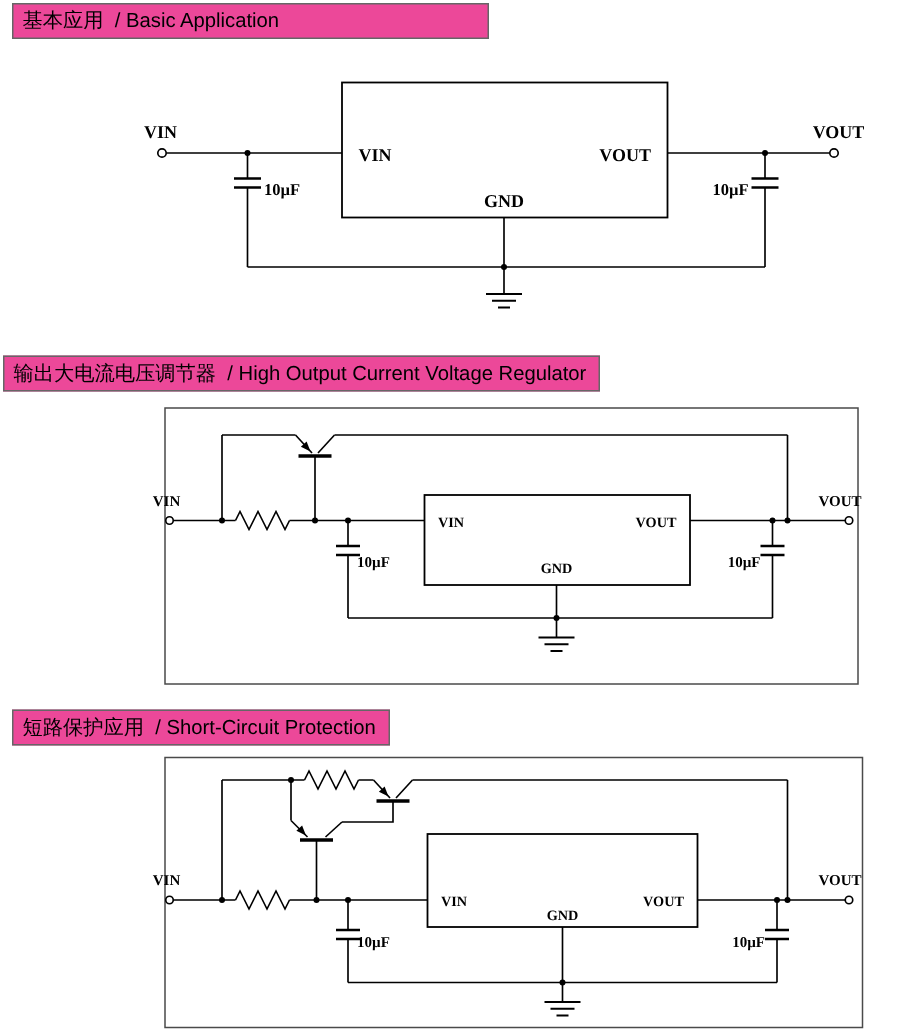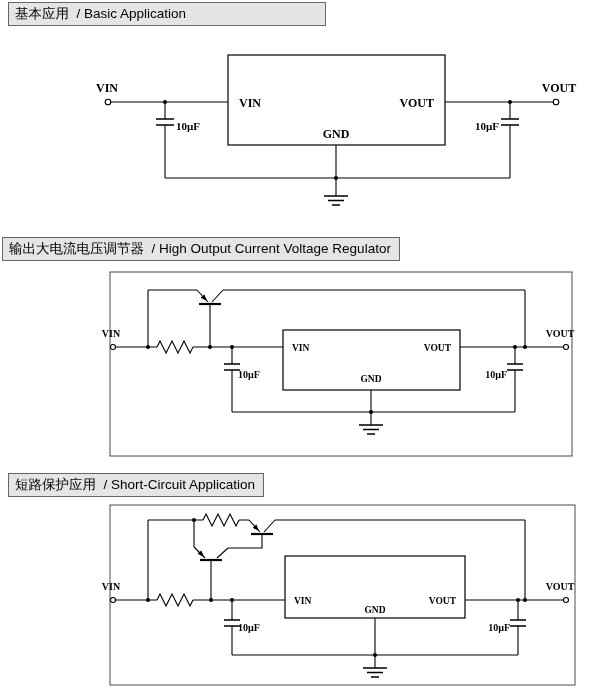--- a/index.html
+++ b/index.html
@@ -1,18 +1,18 @@
 <!DOCTYPE html>
 <html><head>
 <meta charset="utf-8">
 <style>
   html,body{margin:0;padding:0;background:#fff;}
   #page{position:relative;width:611px;height:689px;background:#fff;overflow:hidden;
         font-family:"Liberation Sans",sans-serif;}
-  .title{position:absolute;border:1px solid #666;background:#e5e5e5;color:#000;
+  .title{position:absolute;border:1px solid #666;background:#ec4899;color:#000;
          font-size:13.5px;line-height:15px;padding:3px 8px 4px 6px;white-space:pre;}
   #title-1{left:8px;top:2px;min-width:302px;}
   #title-2{left:2px;top:237px;}
   #title-3{left:8px;top:473px;}
   svg{position:absolute;left:0;top:0;}
   .w{stroke:#000;stroke-width:1.1;fill:none;}
   .plate{stroke:#000;stroke-width:1.7;fill:none;}
   .bar{stroke:#000;stroke-width:2.2;fill:none;}
   .frame{stroke:#4a4a4a;stroke-width:1;fill:none;}
   .icbox{stroke:#000;stroke-width:1.2;fill:#fff;}
@@ -26,21 +26,21 @@
   .t10{font-size:10px;}
   .t95{font-size:9.5px;}
 </style>
 </head>
 <body>
 
 <div id="page">
 
   <div class="title" id="title-1">基本应用  / Basic Application</div>
   <div class="title" id="title-2">输出大电流电压调节器  / High Output Current Voltage Regulator</div>
-  <div class="title" id="title-3">短路保护应用  / Short-Circuit Application</div>
+  <div class="title" id="title-3">短路保护应用  / Short-Circuit Protection</div>
 
   <svg width="611" height="689" viewBox="0 0 611 689">
 
     <g>
       <path class="w" d="M111,102 H228 M445,102 H553 M165,102 V119 M165,125 V178 M510,102 V119 M510,125 V178 M165,178 H510 M336,145 V196"></path>
       <path class="plate" d="M156,119 H174 M156,125 H174 M501,119 H519 M501,125 H519"></path>
       <path class="gndp" d="M324,196 H348 M328,200.5 H344 M332,205 H340"></path>
       <rect class="icbox" x="228" y="55" width="217" height="90"></rect>
       <circle class="term" cx="108" cy="102" r="2.8"></circle>
       <circle class="term" cx="556" cy="102" r="2.8"></circle>

